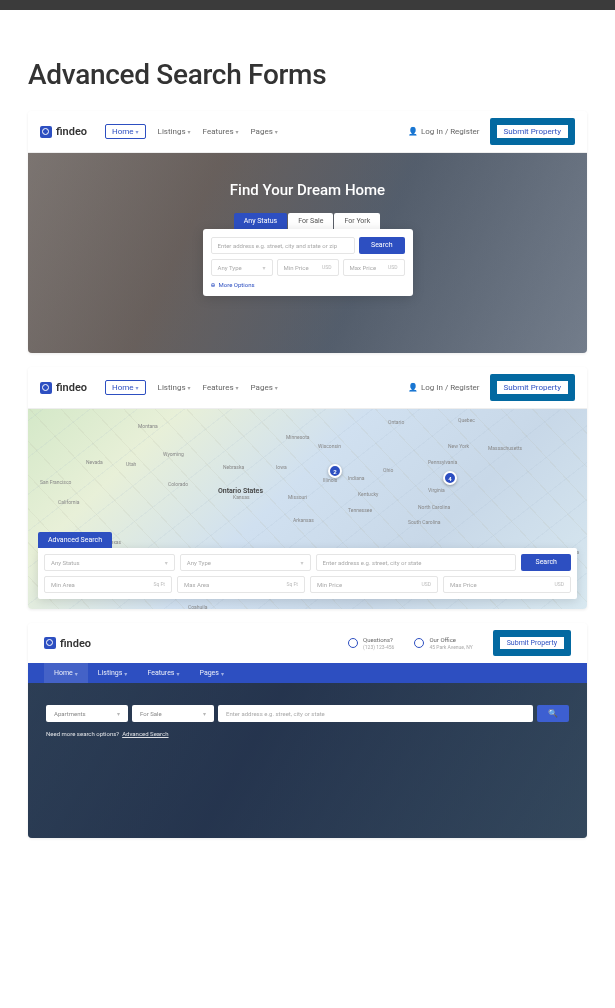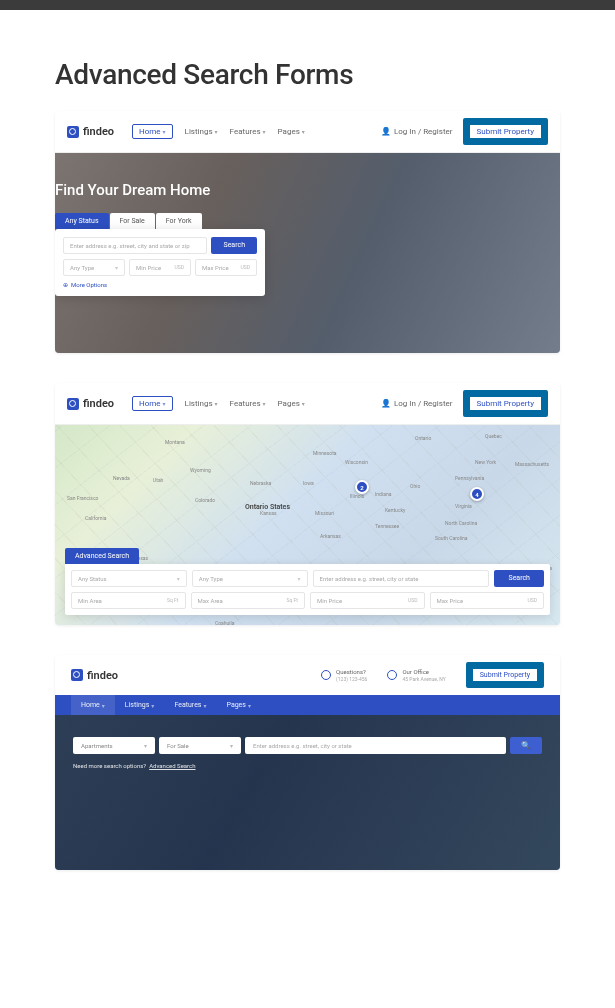--- a/index.html
+++ b/index.html
@@ -1,35 +1,35 @@
 <!DOCTYPE html>
 <html><head>
 <meta charset="utf-8">
 <style>
 *{margin:0;padding:0;box-sizing:border-box;font-family:-apple-system,BlinkMacSystemFont,"Segoe UI",Roboto,sans-serif}
 body{background:#fff;width:615px}
 .topbar{height:10px;background:#3b3b3b}
-.container{padding:48px 55px 50px}
+.container{padding:48px 28px 50px}
 .title{font-size:28px;font-weight:500;color:#333;margin-bottom:20px;letter-spacing:-.3px}
 .desc{font-size:16px;color:#888;line-height:1.55;margin-bottom:44px}
-.card{border-radius:4px;overflow:hidden;margin-bottom:30px;box-shadow:0 1px 3px rgba(0,0,0,.08)}
+.card{border-radius:4px;overflow:hidden;margin-bottom:14px;box-shadow:0 1px 3px rgba(0,0,0,.08)}
 
 .hdr{background:#fff;display:flex;align-items:center;padding:7px 12px;font-size:8px;border-bottom:1px solid #eee}
 .logo{display:flex;align-items:center;gap:4px;font-weight:600;color:#333;font-size:11px}
 .logo-ico{width:12px;height:12px;background:#2d4fc1;border-radius:2px;position:relative}
 .logo-ico::after{content:"";position:absolute;top:2px;left:2px;width:5px;height:5px;border:1px solid #fff;border-radius:50%}
 .nav{display:flex;gap:12px;margin-left:18px;color:#666}
 .nav span{display:flex;align-items:center;gap:2px}
 .home-btn{border:1px solid #2d4fc1;color:#2d4fc1;padding:2px 6px;border-radius:2px}
 .chev{font-size:6px;opacity:.6}
 .spacer{flex:1}
 .login{color:#666;display:flex;align-items:center;gap:3px}
 .submit{border:7px solid #0369a1;color:#2d4fc1;padding:2px 7px;border-radius:2px;margin-left:10px}
 
-.hero1{height:200px;background:linear-gradient(rgba(40,50,70,.35),rgba(40,50,70,.35)),linear-gradient(115deg,#a89888 0%,#8a7868 30%,#6b7580 60%,#9ba5b0 100%);position:relative;display:flex;flex-direction:column;align-items:flex-start;padding-top:28px}
+.hero1{height:200px;background:linear-gradient(rgba(40,50,70,.35),rgba(40,50,70,.35)),linear-gradient(115deg,#a89888 0%,#8a7868 30%,#6b7580 60%,#9ba5b0 100%);position:relative;display:flex;flex-direction:column;align-items:center;padding-top:28px}
 .hero1 h2{color:#fff;font-size:15px;font-weight:500;margin-bottom:14px}
 .tabs{display:flex;gap:0}
 .tab{font-size:7px;padding:4px 10px;background:#fff;color:#555;border-radius:2px 2px 0 0;margin-right:1px}
 .tab.active{background:#2d4fc1;color:#fff}
 .sbox{background:#fff;border-radius:3px;width:210px;padding:8px;box-shadow:0 2px 12px rgba(0,0,0,.15)}
 .row{display:flex;gap:4px;margin-bottom:5px}
 .inp{flex:1;border:1px solid #e5e5e5;border-radius:2px;padding:4px 6px;font-size:6px;color:#aaa;background:#fff}
 .btn-blue{background:#2d4fc1;color:#fff;border-radius:2px;padding:4px 12px;font-size:7px}
 .cur{font-size:5px;color:#bbb;float:right}
 .more{font-size:6px;color:#2d4fc1;display:flex;align-items:center;gap:3px}

